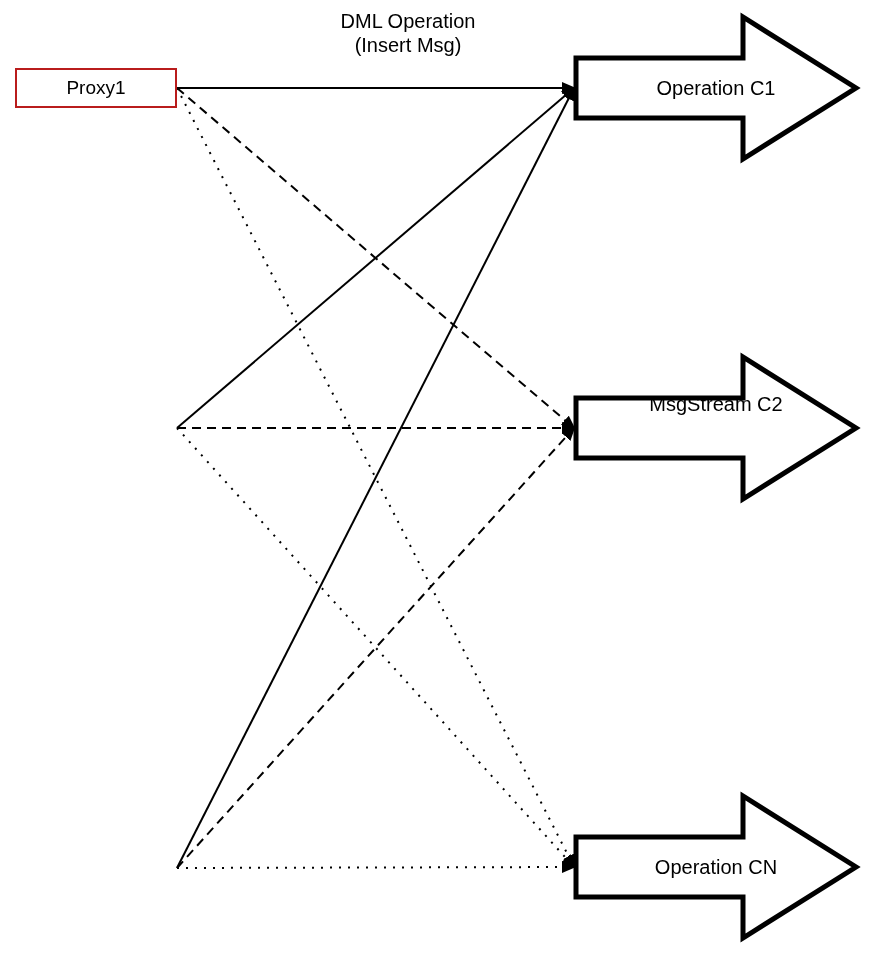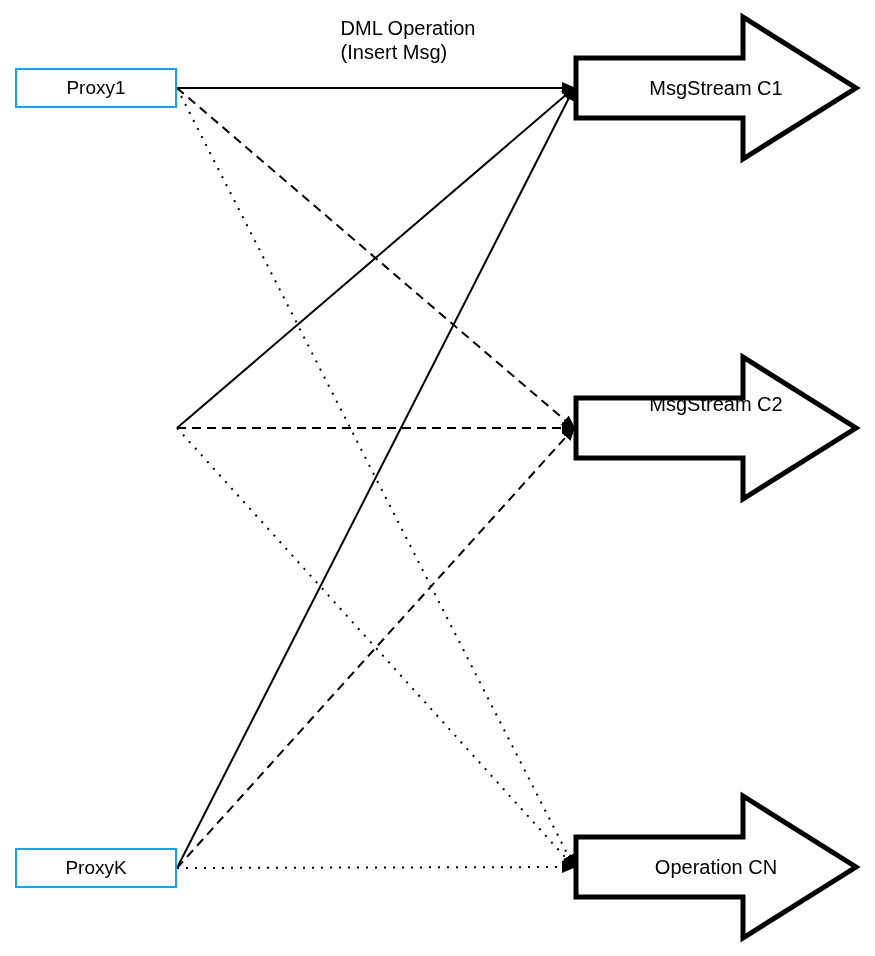--- a/index.html
+++ b/index.html
@@ -16,38 +16,39 @@
   .edge { stroke: #000000; stroke-width: 2; fill: none; }
   .edge.dashed { stroke-dasharray: 9 6; }
   .edge.dotted { stroke-dasharray: 2 7; }
   .fat-arrow { fill: #ffffff; stroke: #000000; stroke-width: 5; stroke-linejoin: miter; }
   .proxy-box {
     position: absolute;
     left: 15px;
     width: 162px;
     height: 40px;
     box-sizing: border-box;
-    border: 2px solid #0ea5e9;
+    border: 2px solid #b91c1c;
     background: #ffffff;
     display: flex;
     align-items: center;
     justify-content: center;
     font-size: 19px;
   }
   .stream-label {
     position: absolute;
     transform: translate(-50%, -50%);
     font-size: 20px;
     white-space: nowrap;
   }
   .edge-label {
     position: absolute;
     left: 408px;
-    top: 16px;
+    top: 9px;
     transform: translateX(-50%);
+    text-align: center;
     font-size: 20px;
     line-height: 24px;
     white-space: nowrap;
   }
 </style>
 </head>
 <body>
 
 <div class="canvas">
 
@@ -78,21 +79,18 @@
   </svg>
 
   <div class="edge-label">
     <div>DML Operation</div>
     <div>(Insert Msg)</div>
   </div>
 
   <div class="proxy-box" style="top:68px">
     <span>Proxy1</span>
   </div>
-  <div class="proxy-box" style="top:848px">
-    <span>ProxyK</span>
-  </div>
 
-  <div class="stream-label" style="left:716px; top:88px">MsgStream C1</div>
+  <div class="stream-label" style="left:716px; top:88px">Operation C1</div>
   <div class="stream-label" style="left:716px; top:404px">MsgStream C2</div>
   <div class="stream-label" style="left:716px; top:867px">Operation CN</div>
 
 </div>
 
 </body></html>

